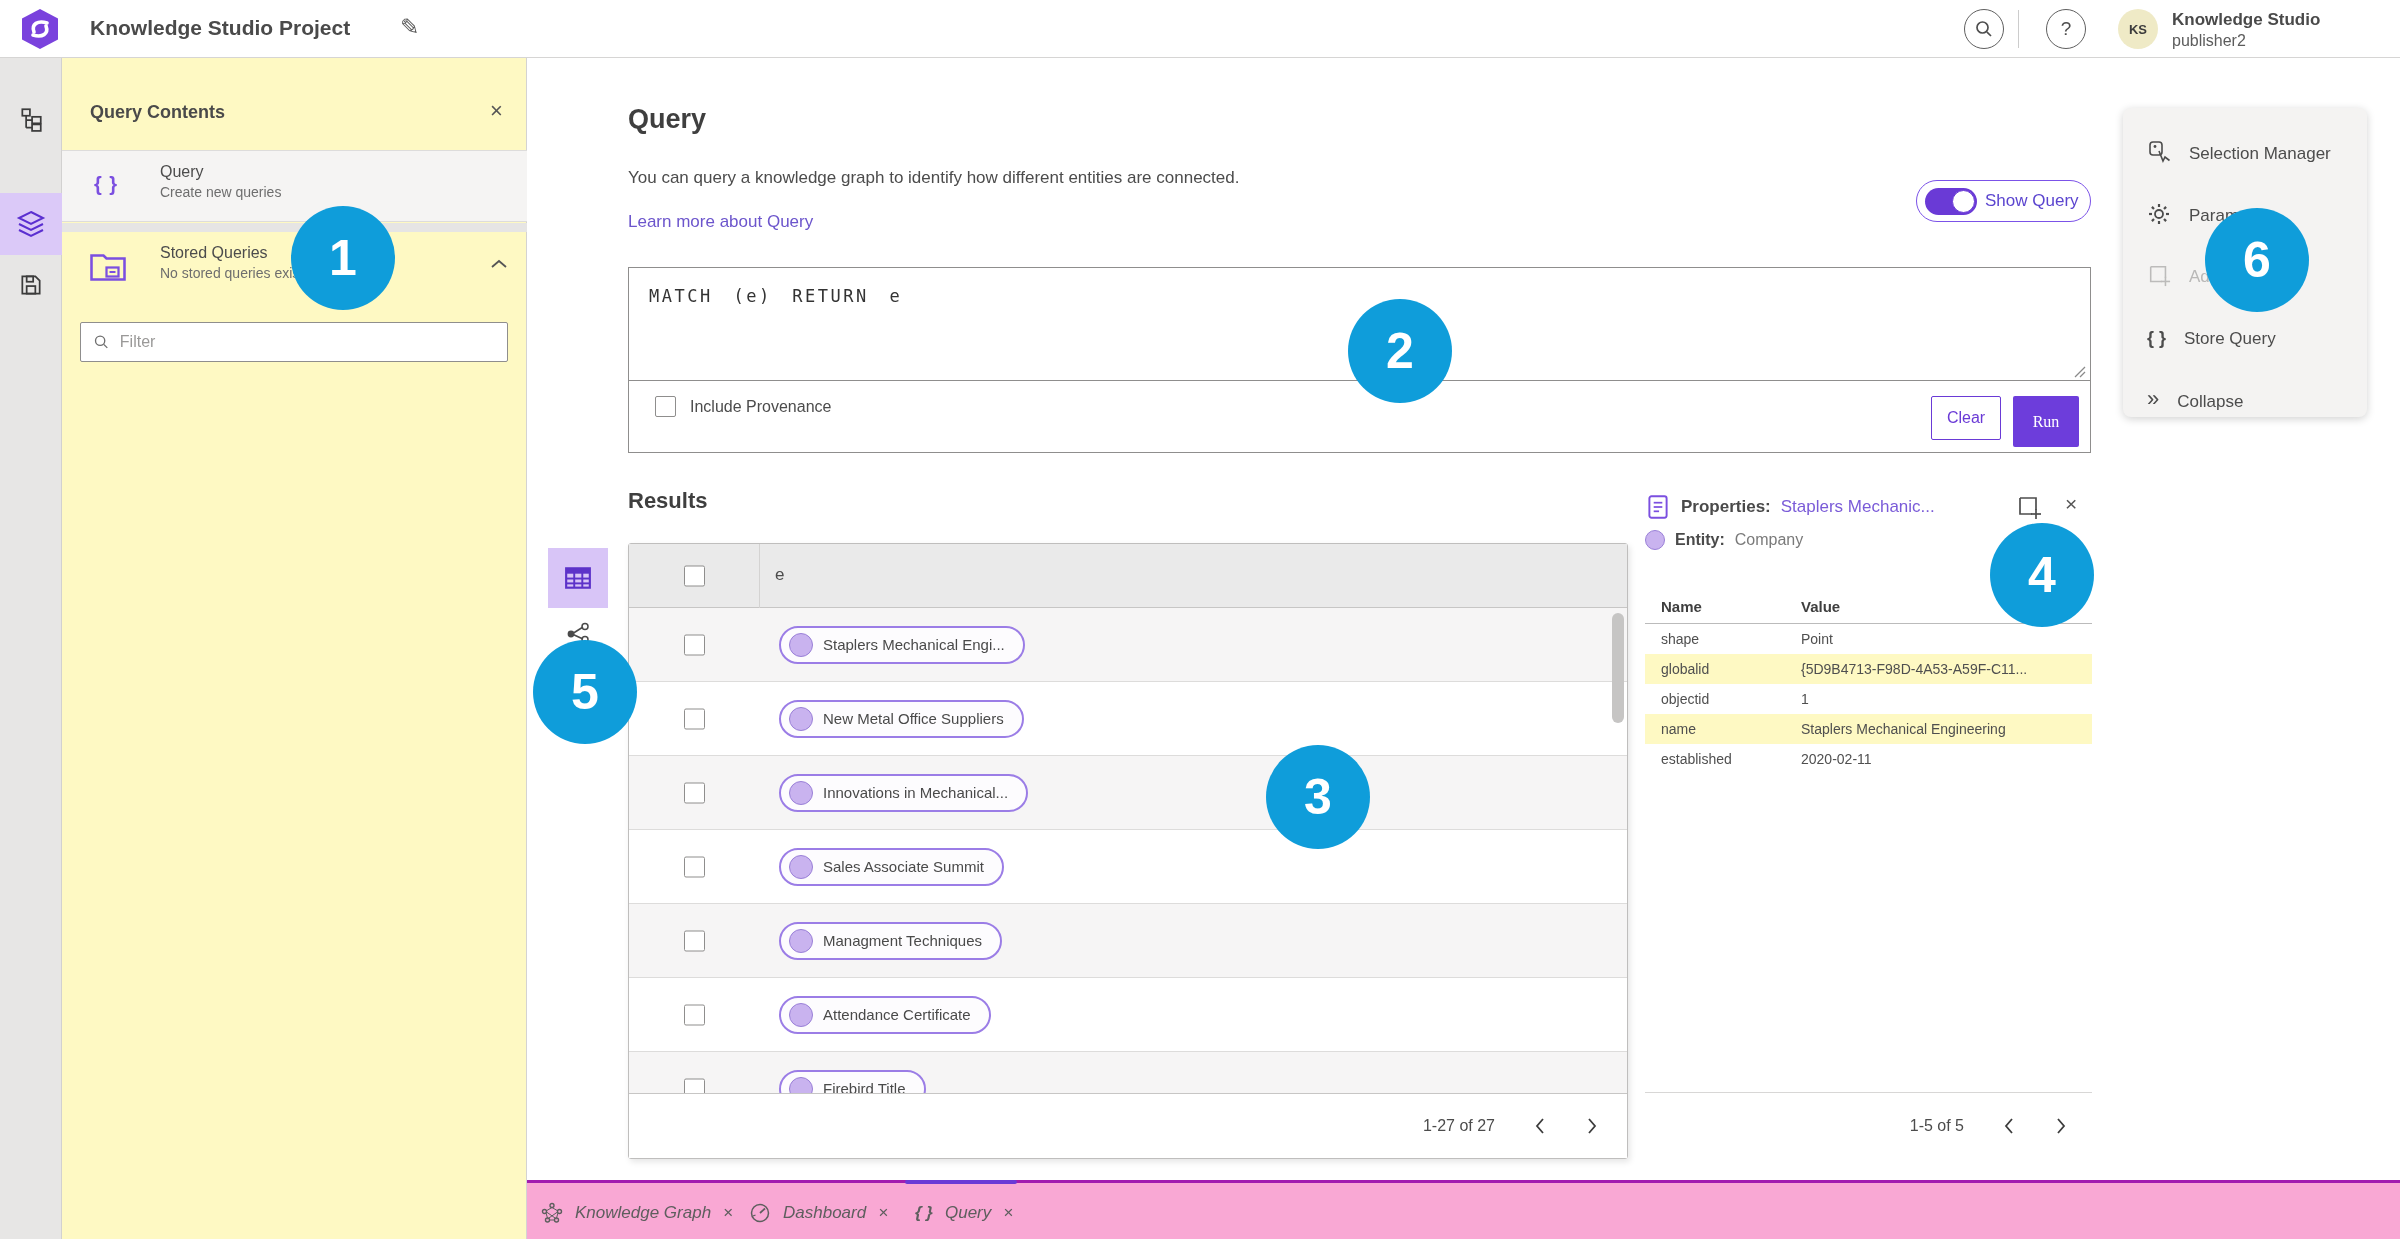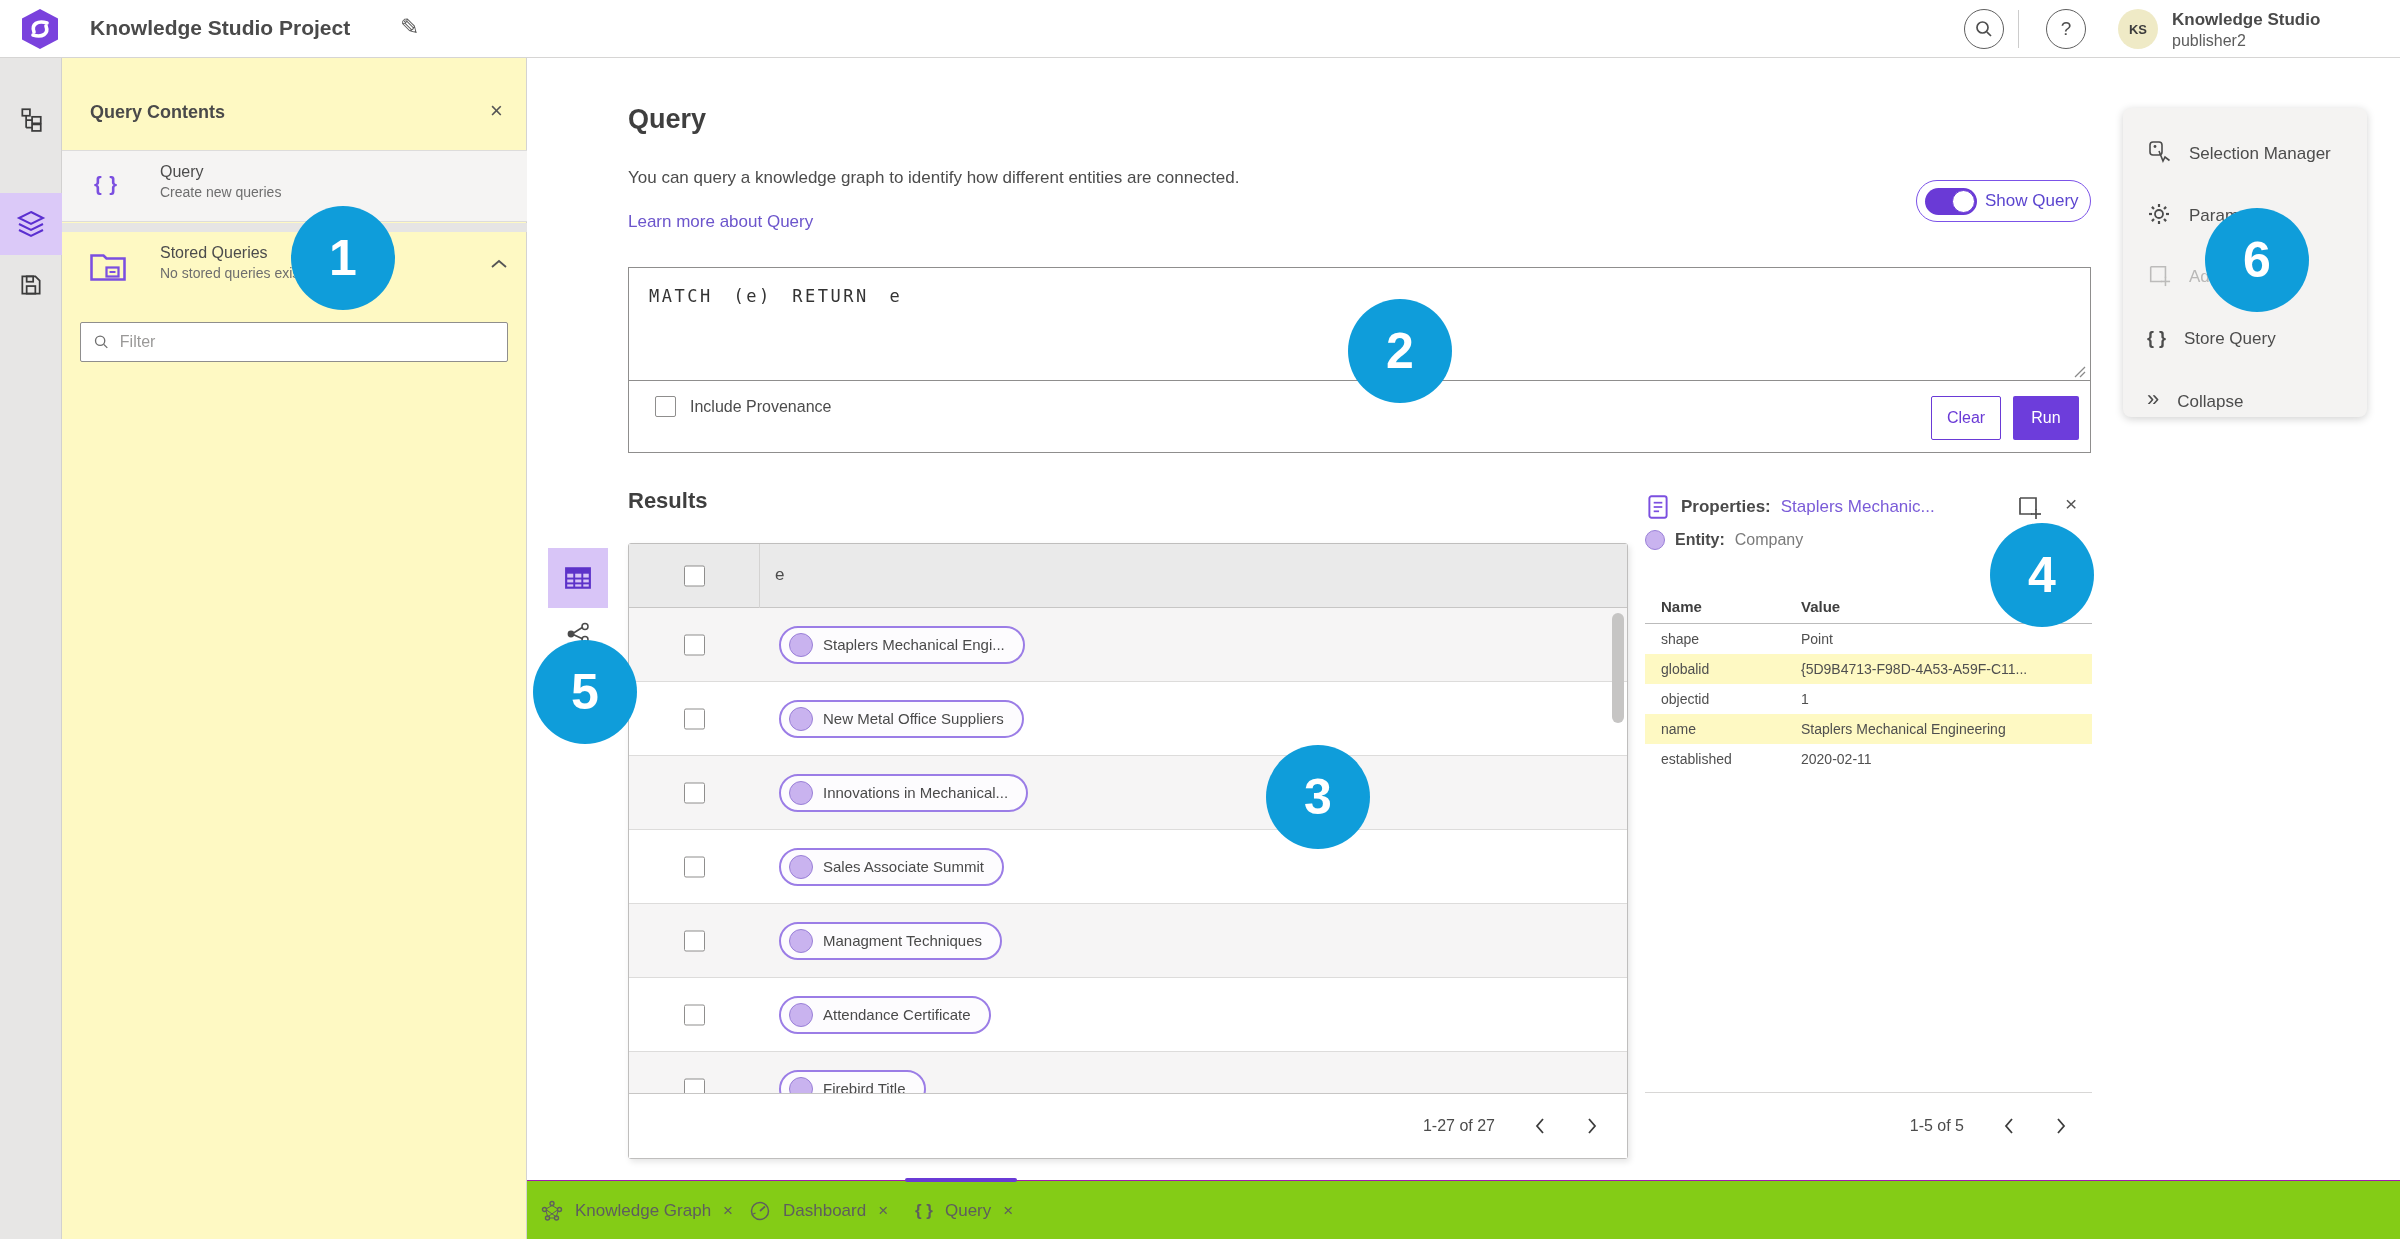--- a/index.html
+++ b/index.html
@@ -46,21 +46,21 @@
   .toggle-track { width:52px; height:27px; background:#6a3ad6; border-radius:14px; position:relative; }
   .toggle-knob { position:absolute; right:2px; top:2px; width:23px; height:23px; background:#fff; border:1.5px solid #6a3ad6; border-radius:50%; }
   .toggle-label { font-size:17px; color:#5b45cf; }
   .q-card { left:628px; top:267px; width:1463px; height:186px; border:1px solid #8f8e8d; background:#fff; }
   .q-textarea { left:0; top:0; width:1461px; height:113px; border-bottom:1px solid #8f8e8d; padding:18px 20px; font-family:"DejaVu Sans Mono","Liberation Mono",monospace; font-size:17px; color:#333; letter-spacing:2.5px; word-spacing:8px; white-space:pre; }
   .resize-h { right:4px; top:96px; }
   .checkbox { width:21px; height:21px; border:1.5px solid #8f8e8d; border-radius:2px; background:#fff; cursor:pointer; }
   .q-cb-row { left:26px; top:128px; display:flex; align-items:center; gap:14px; }
   .q-cb-label { font-size:16px; color:#4c4c4c; }
   .btn-clear { left:1302px; top:128px; width:70px; height:44px; border:1.6px solid #6a3ad6; background:#fff; color:#6a3ad6; font-size:16px; border-radius:2px; cursor:pointer; font-family:inherit; }
-  .btn-run { left:1384px; top:128px; width:66px; height:44px; border:none; background:#6d3ddb; color:#fff; font-size:16px; border-radius:2px; cursor:pointer; font-family:Liberation Sans, sans-serif; }
+  .btn-run { left:1384px; top:128px; width:66px; height:51px; border:none; background:#6d3ddb; color:#fff; font-size:16px; border-radius:2px; cursor:pointer; font-family:Liberation Serif, serif; }
 
   
   .r-head { left:628px; top:488px; font-size:22px; font-weight:700; color:#3f3f3f; }
   .view-btn-table { left:548px; top:548px; width:60px; height:60px; background:#d8c5f7; display:flex; align-items:center; justify-content:center; cursor:pointer; }
   .view-btn-graph { left:560px; top:618px; width:36px; height:30px; display:flex; align-items:center; justify-content:center; cursor:pointer; }
   .r-card { left:628px; top:543px; width:1000px; height:616px; border:1px solid #bfbebd; border-radius:3px; background:#fff; box-shadow:2px 3px 6px rgba(0,0,0,0.10); }
   .r-header-row { left:0; top:0; width:998px; height:64px; background:#eaeaea; border-bottom:1px solid #c7c6c5; }
   .r-col-div { left:130px; top:0; width:1px; height:549px; background:#d4d3d2; }
   .r-col-label { left:146px; top:21px; font-size:17px; color:#4c4c4c; }
   .r-rows { left:0; top:64px; width:998px; height:485px; overflow:hidden; }
@@ -99,21 +99,21 @@
 
   
   .a-card { left:2123px; top:108px; width:244px; height:309px; background:#f4f3f2; border-radius:8px; box-shadow:0 2px 8px rgba(0,0,0,0.18); z-index:5; }
   .a-item { position:absolute; left:0; width:244px; height:48px; display:flex; align-items:flex-end; gap:18px; padding-left:24px; cursor:pointer; }
   .a-label { font-size:17px; color:#4c4c4c; white-space:nowrap; }
   .a-item.disabled .a-label { color:#b9b8b7; }
   .a-braces { font-size:18px; font-weight:700; color:#4c4c4c; }
   .a-collapse-ic { font-size:22px; color:#4c4c4c; }
 
   
-  .tabbar { left:527px; top:1180px; width:1873px; height:59px; background:#84cc16; border-top:1px solid #a21caf; z-index:8; }
+  .tabbar { left:527px; top:1180px; width:1873px; height:59px; background:#f9a8d4; border-top:3px solid #a21caf; z-index:8;font-style:italic; }
   .tab { position:absolute; top:0; height:59px; display:flex; align-items:center; gap:12px; cursor:pointer; }
   .tab-label { font-size:17px; color:#5e5e5e; }
   .tab-close { font-size:17px; color:#5e5e5e; cursor:pointer; }
   .tab-active-line { left:378px; top:-3px; width:112px; height:4px; background:#6a3ad6; border-radius:2px; }
 
   
   .callout { position:absolute; width:104px; height:104px; margin-left:-52px; margin-top:-52px; border-radius:50%; background:#0f9dda; color:#fff; display:flex; align-items:center; justify-content:center; font-size:50px; font-weight:700; z-index:50; }
 
   svg { display:block; }
 </style>

